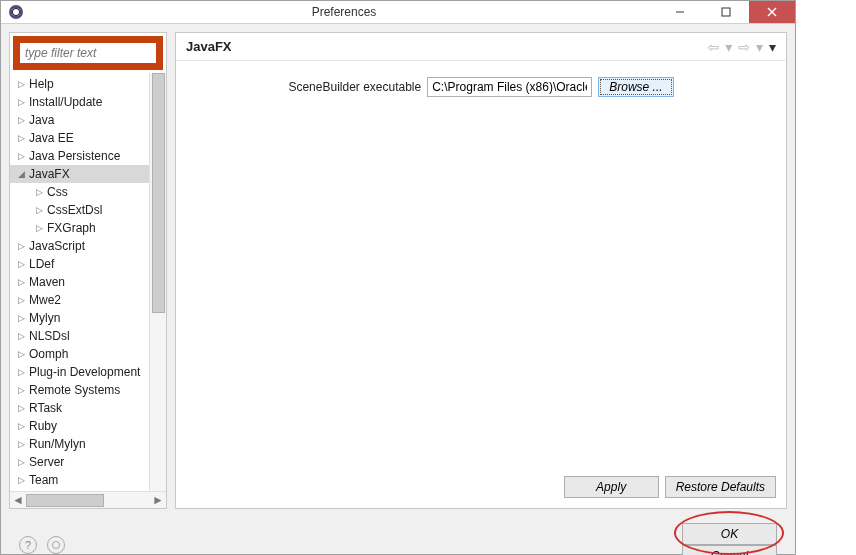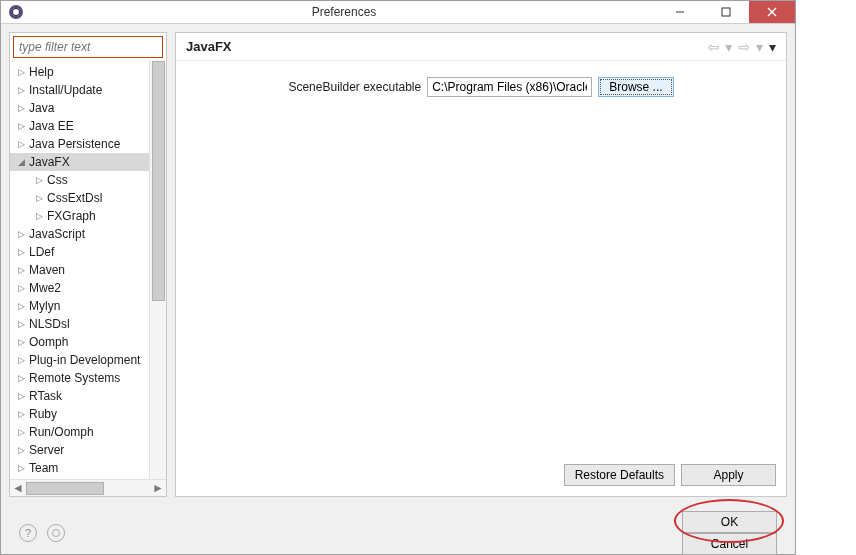--- a/index.html
+++ b/index.html
@@ -8,21 +8,21 @@
     .titlebar { height: 30px; background: #fff; display: flex; align-items: center; border-bottom: 1px solid #d0d0d0; }
     .titlebar-icon { width: 30px; display: flex; align-items: center; justify-content: center; }
     .titlebar-title { flex: 1; text-align: center; color: #333; }
     .titlebar-buttons { display: flex; }
     .tbtn { width: 46px; height: 22px; display: flex; align-items: center; justify-content: center; background: #fff; }
     .tbtn.close { background: #c75050; color: #fff; }
     .tbtn svg { display: block; }
     .body { flex: 1; display: flex; flex-direction: column; padding: 8px; gap: 8px; }
     .main { flex: 1; display: flex; gap: 8px; overflow: hidden; }
     .sidebar { width: 158px; display: flex; flex-direction: column; border: 1px solid #c8c8c8; background: #fff; }
-    .filter-input { margin: 3px; padding: 3px 5px; border: 1px solid #c2410c; color: #999; font-style: italic; }
+    .filter-input { margin: 3px; padding: 3px 5px; border: 7px solid #c2410c; color: #999; font-style: italic; }
     .tree-wrap { flex: 1; overflow: hidden; position: relative; display: flex; flex-direction: column; }
     .tree { flex: 1; overflow: hidden; padding: 2px 0; }
     .tree-item { display: flex; align-items: center; padding: 1px 0; cursor: default; line-height: 16px; }
     .tree-item.selected { background: #d8d8d8; }
     .tw { display: inline-flex; width: 15px; justify-content: center; color: #777; font-size: 9px; }
     .tree-item .label { white-space: nowrap; color: #222; }
     .indent0 { padding-left: 4px; }
     .indent1 { padding-left: 22px; }
     .sidebar-scroll-h { height: 17px; border-top: 1px solid #e0e0e0; background: #f5f5f5; display: flex; align-items: center; position: relative; }
     .sidebar-scroll-h .thumb { position: absolute; left: 16px; top: 2px; height: 13px; width: 78px; background: #cdcdcd; border: 1px solid #b0b0b0; }
@@ -33,21 +33,21 @@
     .tree-row { flex: 1; display: flex; overflow: hidden; }
     .content { flex: 1; display: flex; flex-direction: column; background: #fff; border: 1px solid #c8c8c8; }
     .content-header { display: flex; align-items: center; padding: 6px 10px; border-bottom: 1px solid #e8e8e8; }
     .content-title { font-weight: bold; font-size: 13px; flex: 1; color: #222; }
     .nav-icons { display: flex; gap: 6px; align-items: center; }
     .nav-icons span { color: #b8b8b8; font-size: 14px; line-height: 1; }
     .content-body { flex: 1; padding: 16px 10px; display: flex; flex-direction: column; align-items: center; }
     .row { display: flex; align-items: center; gap: 6px; }
     .row label { color: #222; }
     .row input[type=text] { flex: 1; border: 1px solid #b0b0b0; padding: 2px 4px; background: #fff; }
-    .btn { border: 1px solid #adadad; background: #e9e9e9; padding: 2px 10px; min-width: 68px; text-align: center; cursor: default; }
+    .btn { border: 1px solid #adadad; background: #e9e9e9; padding: 2px 10px; min-width: 68px; text-align: center; cursor: default; font-style: italic; }
     .btn.focus { border: 1px solid #7eb4ea; outline: 1px dotted #555; outline-offset: -3px; background: #e5f1fb; }
     .content-footer { display: flex; justify-content: flex-end; gap: 6px; padding: 10px; }
     .content-footer .btn { min-width: 95px; padding: 3px 10px; }
     .bottom-bar { display: flex; align-items: center; padding: 6px 10px 4px; gap: 10px; }
     .bottom-left { display: flex; gap: 10px; align-items: center; }
     .bottom-right { margin-left: auto; display: flex; position: relative; flex-direction: column; }
     .bottom-right .btn { min-width: 95px; padding: 3px 10px; }
     .ok-highlight { position: absolute; border: 2px solid #d03030; border-radius: 50%; width: 110px; height: 44px; left: -8px; top: -12px; pointer-events: none; }
     .help-icon, .circle-icon { width: 18px; height: 18px; border: 1px solid #aaa; border-radius: 50%; display: inline-flex; align-items: center; justify-content: center; color: #888; font-size: 11px; }
     .circle-icon-inner { width: 8px; height: 8px; border: 1px solid #aaa; border-radius: 50%; }
@@ -165,21 +165,21 @@
                 <div class="tree-item indent0">
                   <span class="tw">▷</span>
                   <span class="label">RTask</span>
                 </div>
                 <div class="tree-item indent0">
                   <span class="tw">▷</span>
                   <span class="label">Ruby</span>
                 </div>
                 <div class="tree-item indent0">
                   <span class="tw">▷</span>
-                  <span class="label">Run/Oomph</span>
+                  <span class="label">Run/Mylyn</span>
                 </div>
                 <div class="tree-item indent0">
                   <span class="tw">▷</span>
                   <span class="label">Server</span>
                 </div>
                 <div class="tree-item indent0">
                   <span class="tw">▷</span>
                   <span class="label">Team</span>
                 </div>
               </div>
@@ -207,22 +207,22 @@
           </div>
         </div>
         <div class="content-body">
           <div class="row">
             <label>SceneBuilder executable</label>
             <input type="text" value="C:\Program Files (x86)\Oracle\JavaFX Scene Builder 2.0\JavaFX Scene Builder 2.0.exe" style="">
             <div class="btn focus">Browse ...</div>
           </div>
         </div>
         <div class="content-footer">
+          <div class="btn">Apply</div>
           <div class="btn">Restore Defaults</div>
-          <div class="btn">Apply</div>
         </div>
       </div>
     </div>
 
     <div class="bottom-bar">
       <div class="bottom-left">
         <span class="help-icon">?</span>
         <span class="circle-icon">
             <span class="circle-icon-inner"></span>
           </span>

